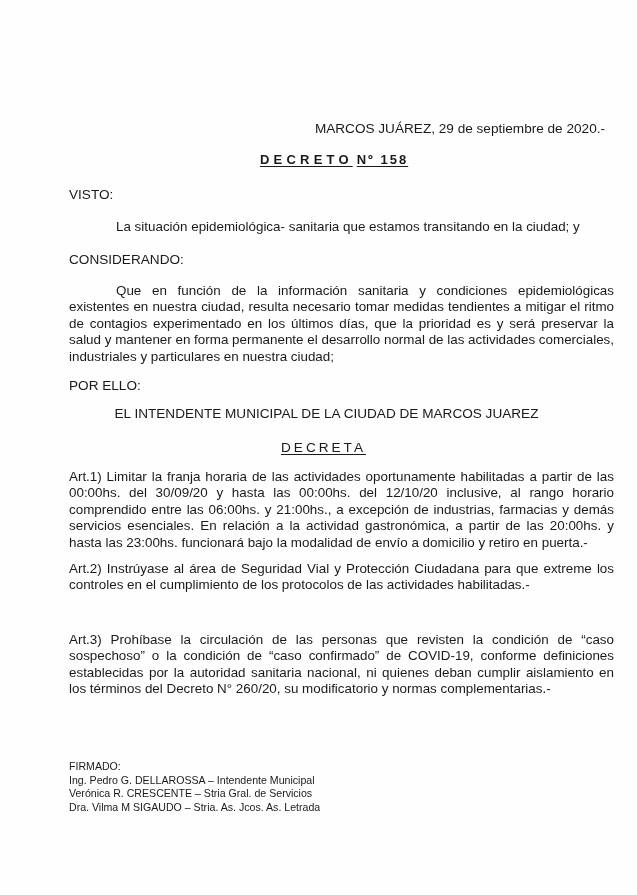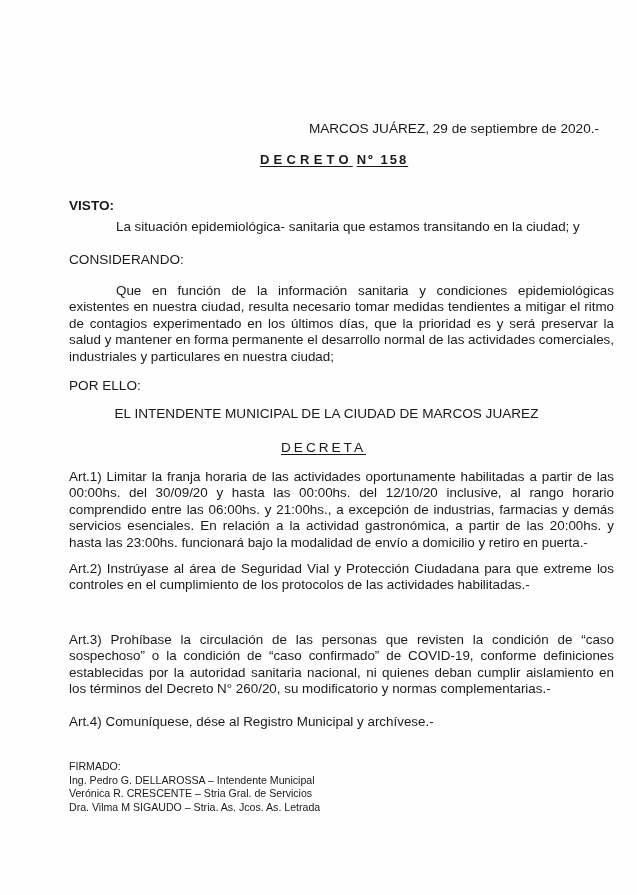--- a/index.html
+++ b/index.html
@@ -17,21 +17,21 @@
     }
     .page {
       position: absolute;
       left: 0; top: 0;
       width: 637px; height: 895px;
       background: #fefefe;
     }
     .abs { position: absolute; }
     .txt { font-size: 13.4px; line-height: 16.4px; }
     .date-line {
-      top: 121px; right: 38px;
+      top: 121px; right: 32px;
       font-size: 13.6px;
       white-space: nowrap;
     }
     .decree-title {
       top: 152px; left: 260px;
       font-size: 13px;
       font-weight: bold;
       letter-spacing: 4.2px;
       text-decoration: underline;
       text-underline-offset: 2px;
@@ -83,34 +83,33 @@
 <body>
 
 <div class="page">
 
   <div class="abs date-line">MARCOS JUÁREZ, 29 de septiembre de 2020.-</div>
 
   <div class="abs decree-title">
     <span>DECRETO</span><span class="num">Nº 158</span>
   </div>
 
-  <div class="abs section-label" style="top:198px;font-weight:bold;">VISTO:</div>
+  <div class="abs section-label" style="top:187px;">VISTO:</div>
   <div class="abs txt visto-text">La situación epidemiológica- sanitaria que estamos transitando en la ciudad; y</div>
 
   <div class="abs section-label" style="top:252px;">CONSIDERANDO:</div>
   <div class="abs txt para indent" style="top:283px;">Que en función de la información sanitaria y condiciones epidemiológicas existentes en nuestra ciudad, resulta necesario tomar medidas tendientes a mitigar el ritmo de contagios experimentado en los últimos días, que la prioridad es y será preservar la salud y mantener en forma permanente el desarrollo normal de las actividades comerciales, industriales y particulares en nuestra ciudad;</div>
 
   <div class="abs section-label" style="top:378px;">POR ELLO:</div>
   <div class="abs intendente">EL INTENDENTE MUNICIPAL DE LA CIUDAD DE MARCOS JUAREZ</div>
   <div class="abs decreta">DECRETA</div>
 
   <div class="abs txt para" style="top:469px;">Art.1) Limitar la franja horaria de las actividades oportunamente habilitadas a partir de las 00:00hs. del 30/09/20 y hasta las 00:00hs. del 12/10/20 inclusive, al rango horario comprendido entre las 06:00hs. y 21:00hs., a excepción de industrias, farmacias y demás servicios esenciales. En relación a la actividad gastronómica, a partir de las 20:00hs. y hasta las 23:00hs. funcionará bajo la modalidad de envío a domicilio y retiro en puerta.-</div>
   <div class="abs txt para" style="top:561px;">Art.2) Instrúyase al área de Seguridad Vial y Protección Ciudadana para que extreme los controles en el cumplimiento de los protocolos de las actividades habilitadas.-</div>
   <div class="abs txt para" style="top:632px;">Art.3) Prohíbase la circulación de las personas que revisten la condición de “caso sospechoso” o la condición de “caso confirmado” de COVID-19, conforme definiciones establecidas por la autoridad sanitaria nacional, ni quienes deban cumplir aislamiento en los términos del Decreto N° 260/20, su modificatorio y normas complementarias.-</div>
-  <div class="abs txt para" style="top:714px;">Art.4) Comuníquese, dése al Registro Municipal y archívese.-</div>
 
   <div class="abs signers">
     <div>FIRMADO:</div>
     <div>Ing. Pedro G. DELLAROSSA – Intendente Municipal</div>
     <div>Verónica R. CRESCENTE – Stria Gral. de Servicios</div>
     <div>Dra. Vilma M SIGAUDO –  Stria. As. Jcos. As.  Letrada</div>
   </div>
 
 </div>
 

